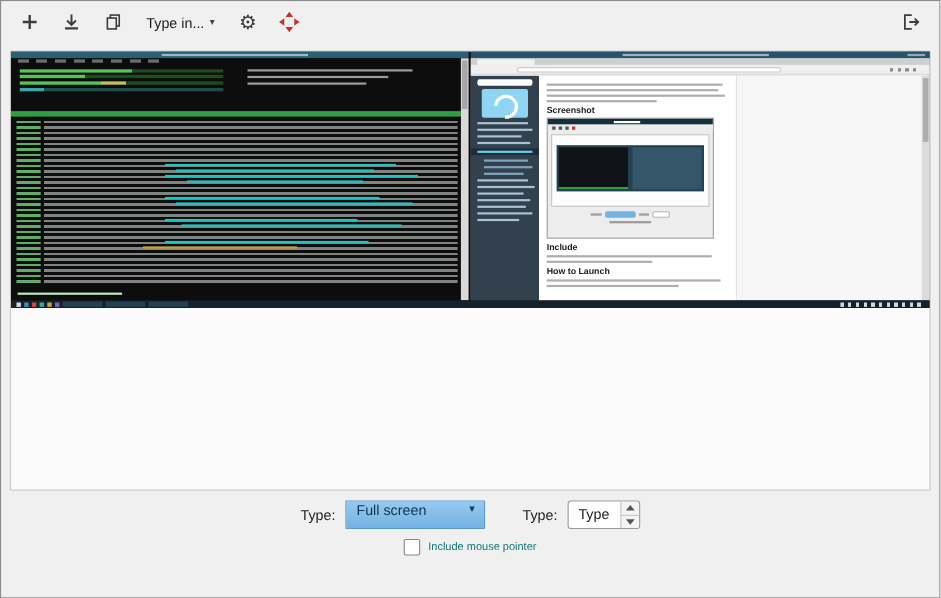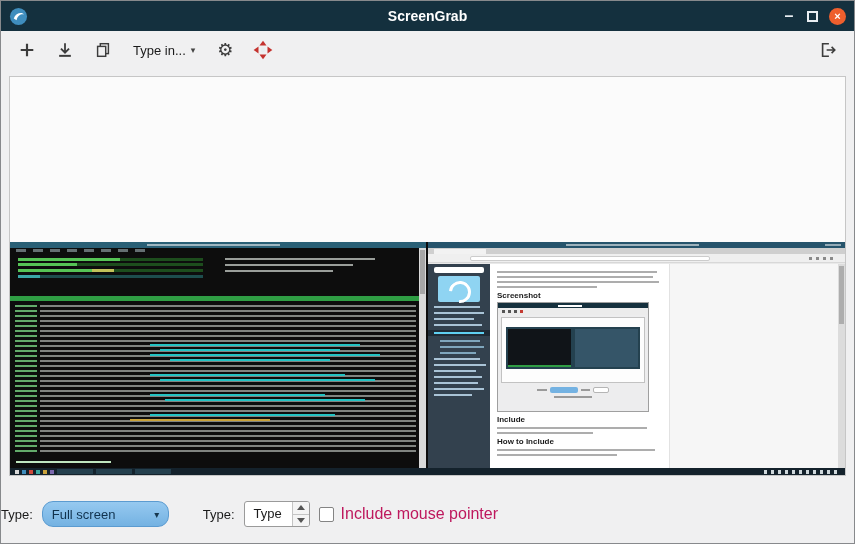--- a/index.html
+++ b/index.html
@@ -36,21 +36,21 @@
   .toolbar { flex:0 0 38px; display:flex; align-items:center; gap:10px; padding:0 12px; }
   .tool-btn { width:28px; height:28px; display:flex; align-items:center; justify-content:center; border-radius:3px; }
   .edit-in { display:flex; align-items:center; gap:5px; padding:0 6px; height:28px; font-size:13px; color:#1a1a1a; }
   .chev { font-size:9px; color:#444; }
   .gear-glyph { font-size:18px; color:#3c3c3c; line-height:18px; }
   .flex-spacer { flex:1; }
 
   
   .preview-panel {
     margin:7px 8px 0; height:400px; background:#fbfbfb; border:1px solid #c6c6c6;
-    display:flex; align-items:flex-end; justify-content:center;
+    display:flex; align-items:flex-start; justify-content:center;
   }
   .preview { position:relative; width:835px; height:233px; background:#0c0c0c; }
 
   
   .strip-term { position:absolute; left:0; top:0; width:416px; height:6px; background:#2a6076; }
   .strip-ff   { position:absolute; left:418px; top:0; right:0; height:6px; background:#26546c; }
   .strip-term::after, .strip-ff::after {
     content:""; position:absolute; left:33%; top:2px; width:32%; height:2px; background:rgba(255,255,255,.55);
   }
   .strip-ff::before { content:""; position:absolute; right:4px; top:2px; width:16px; height:2px; background:rgba(255,255,255,.5); }
@@ -117,58 +117,46 @@
 
   
   .cap-taskbar { position:absolute; left:0; right:0; bottom:0; height:7px; background:#14222c;
     display:flex; align-items:center; gap:3px; padding:0 5px; }
   .cap-ico { width:4px; height:4px; flex:0 0 auto; }
   .cap-winbtn { width:36px; height:5px; background:#24404e; flex:0 0 auto; }
   .cap-tray { margin-left:auto; width:76px; height:4px;
     background:repeating-linear-gradient(to right, #cfd8dc 0 3px, transparent 3px 7px); }
 
   
-  .controls { flex:1; display:flex; flex-direction:row; align-items:center; padding-top:9px; gap:9px; }
+  .controls { flex:1; display:flex; flex-direction:column; align-items:center; padding-top:9px; gap:9px; }
   .ctrl-row { display:flex; align-items:center; }
   .lab { font-size:13px; color:#1b1b1b; }
   .combo {
-    width:127px; height:26px; margin-left:9px; border:1px solid #5b9bd0; border-radius:11px;
-    background:linear-gradient(#96c9f0, #74b2e2); display:flex; align-items:center;
+    width:127px; height:26px; margin-left:9px; border:1px solid #5b9bd0; border-radius:1px;
+    background:linear-gradient(#96c9f0, #74b2e2); display:flex; align-items:flex-start;
   }
   .combo-text { flex:1; padding-left:9px; font-size:13px; color:#10324e; }
   .combo-arrow { width:22px; text-align:center; color:#16374f; font-size:10px; }
   .delay-lab { margin-left:34px; }
   .spin { width:66px; height:26px; margin-left:9px; border:1px solid #9a9a9a; border-radius:3px; background:#ffffff; display:flex; overflow:hidden; }
   .spin-text { flex:1; padding-left:9px; font-size:13px; color:#1b1b1b; line-height:24px; }
   .spin-btns { width:17px; border-left:1px solid #c4c4c4; display:flex; flex-direction:column; background:#f4f4f4; }
   .spin-up, .spin-down { flex:1; display:flex; align-items:center; justify-content:center; }
   .spin-up { border-bottom:1px solid #c4c4c4; }
   .tri-up { width:0; height:0; border-left:4px solid transparent; border-right:4px solid transparent; border-bottom:5px solid #555; }
   .tri-down { width:0; height:0; border-left:4px solid transparent; border-right:4px solid transparent; border-top:5px solid #555; }
   .chk-row { display:flex; align-items:center; gap:7px; }
   .checkbox { width:15px; height:15px; border:1px solid #848484; border-radius:2px; background:#ffffff; }
-  .chk-label { font-size:16px; color:#be185d; }
+  .chk-label { font-size:10px; color:#0f766e; }
 </style>
 </head>
 <body>
 
 <div class="window">
 
-  <div class="titlebar">
-    <svg class="app-logo" viewBox="0 0 20 20">
-      <circle cx="10" cy="10" r="9" fill="#3f8dbd"></circle>
-      <path d="M5 12 C7 6, 14 5, 16 8 C13 7, 9 9, 8 14 Z" fill="#ffffff"></path>
-    </svg>
-    <span class="win-title">ScreenGrab</span>
-    <span class="tb-buttons">
-      <span class="tb-min">–</span>
-      <span class="tb-max"></span>
-      <span class="tb-close">×</span>
-    </span>
-  </div>
 
   <div class="toolbar">
     <span class="tool-btn">
       <svg width="18" height="18" viewBox="0 0 20 20">
         <path d="M10 3v14M3 10h14" stroke="#3c3c3c" stroke-width="2.4" fill="none"></path>
       </svg>
     </span>
     <span class="tool-btn">
       <svg width="18" height="18" viewBox="0 0 20 20">
         <path d="M10 2.5v9.5M5.5 8.5l4.5 4.5 4.5-4.5" stroke="#3c3c3c" stroke-width="2" fill="none"></path>
@@ -295,21 +283,21 @@
                   <span class="m-line" style="width:10px;"></span>
                   <span class="mini-combo"></span>
                   <span class="m-line" style="width:9px;"></span>
                   <span class="mini-spin"></span>
                 </div>
                 <div class="mini-chk"></div>
               </div>
               <div class="mheading">Include</div>
               <div class="p-line" style="width:150px;"></div>
               <div class="p-line" style="width:96px;"></div>
-              <div class="mheading">How to Include</div>
+              <div class="mheading">How to Launch</div>
               <div class="p-line" style="width:158px;"></div>
               <div class="p-line" style="width:120px;"></div>
             </div>
           </div>
           <div class="ff-scroll">
             <div class="ff-scroll-thumb"></div>
           </div>
         </div>
       </div>
 

